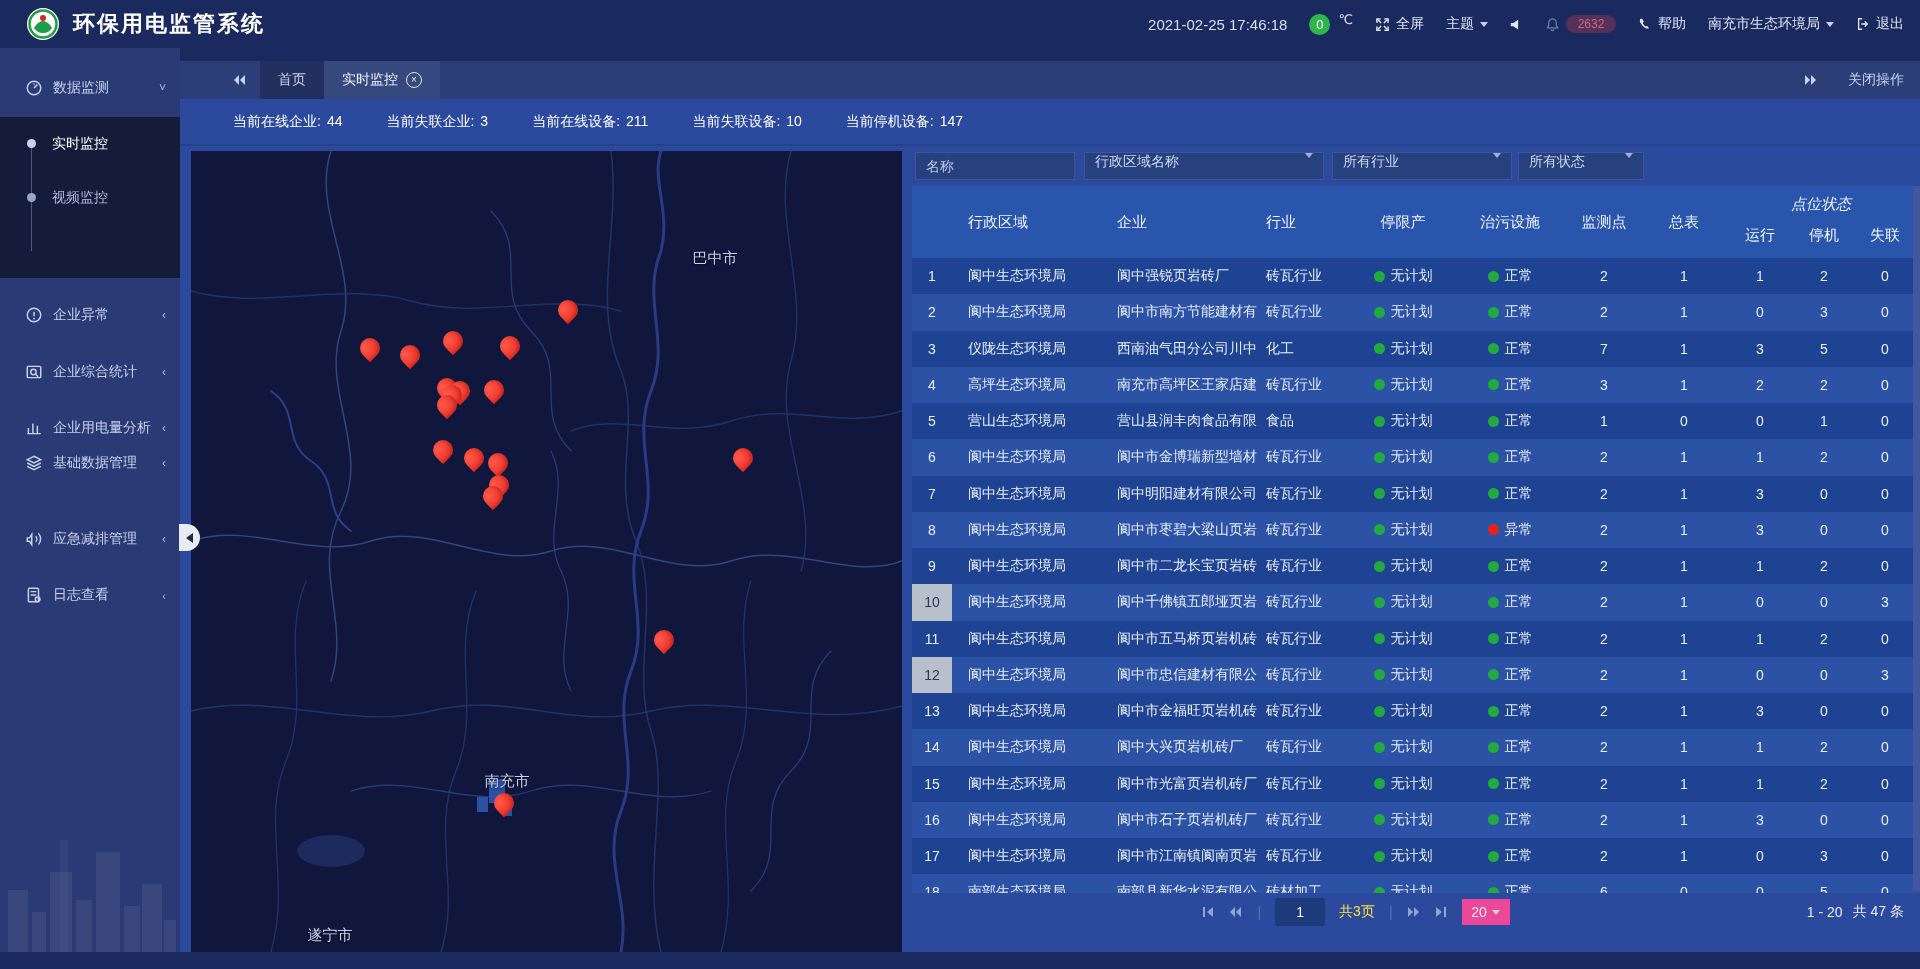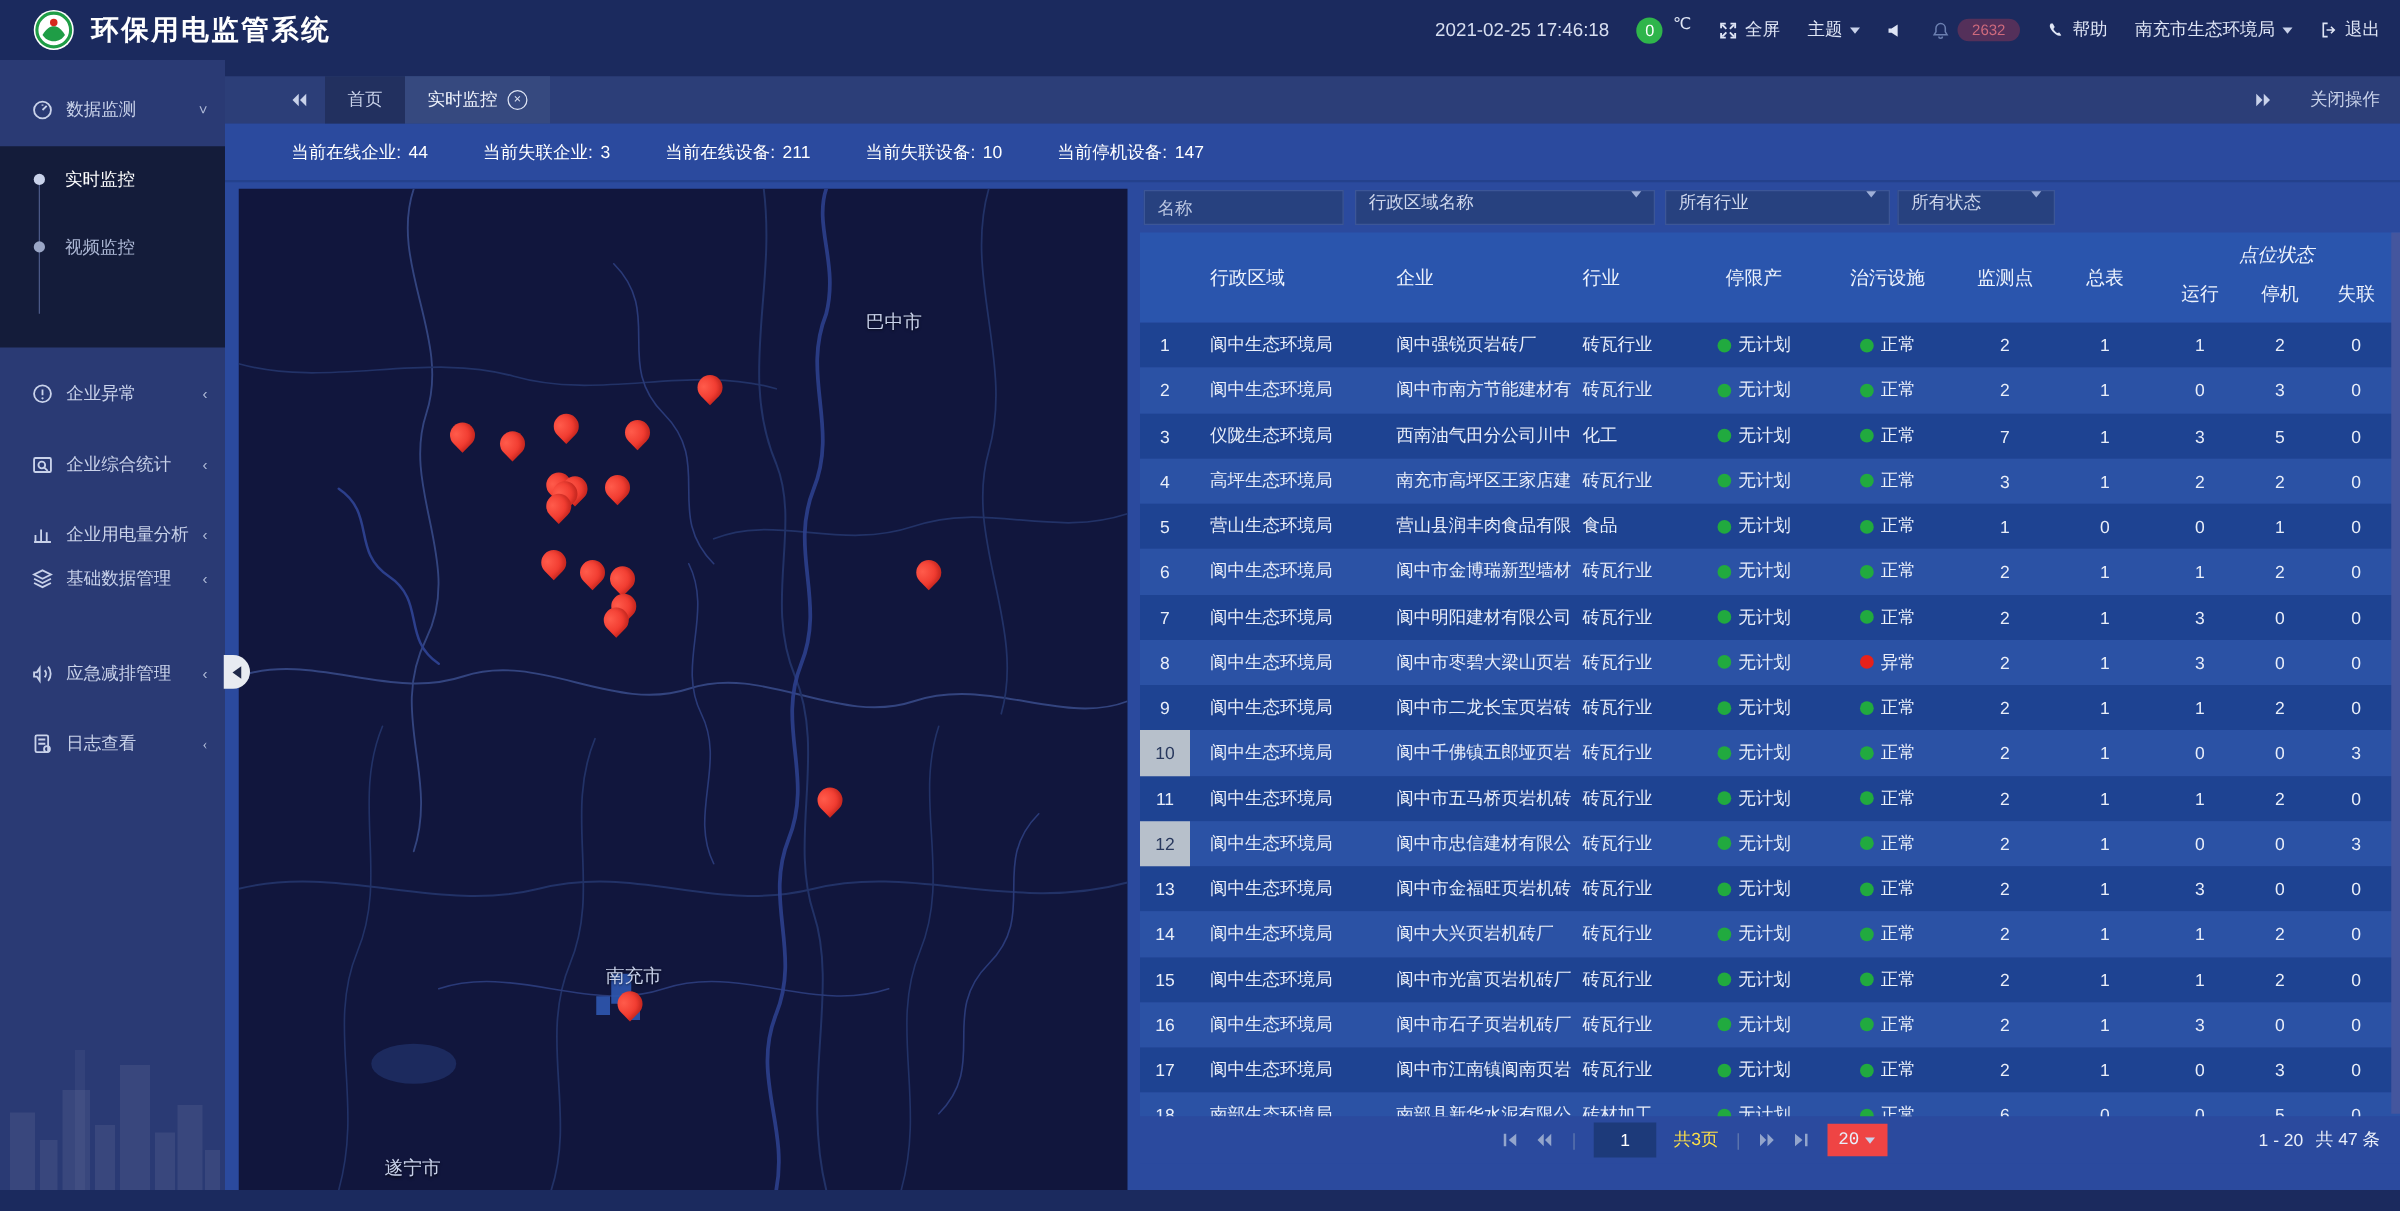--- a/index.html
+++ b/index.html
@@ -111,22 +111,22 @@
   
   .pager{position:absolute;left:0;right:0;top:747px;height:38px;background:#2b4a9e;z-index:6;
          display:flex;align-items:center;justify-content:center;gap:14px;color:#93a5cc;font-size:14px;
          transform:none;}
   .pager .grp{display:flex;align-items:center;gap:14px;transform:translateX(-60px);}
   .pgbtn{display:flex;align-items:center;cursor:pointer;}
   .pdiv{color:#5c74ad;}
   .page-input{width:46px;height:26px;background:#1d3a7a;border:none;color:#fff;text-align:center;font-size:14px;
               font-family:inherit;outline:none;}
   .pages-label{color:#fde047;}
-  .size-select{width:48px;height:26px;background:#ef4444;color:#e9eef9;display:flex;align-items:center;
-               justify-content:center;gap:5px;cursor:pointer;font-family:Liberation Mono, monospace;}
+  .size-select{width:48px;height:26px;background:#ec4899;color:#e9eef9;display:flex;align-items:center;
+               justify-content:center;gap:5px;cursor:pointer;}
   .pager-summary{position:absolute;right:16px;top:0;height:38px;display:flex;align-items:center;gap:10px;
                  color:#e9eef9;}
   .footer{position:absolute;left:0;right:0;bottom:0;height:17px;background:#1b2a5e;z-index:25;}
 </style>
 </head>
 <body>
 
 <div class="page">
 
   <div class="header">

